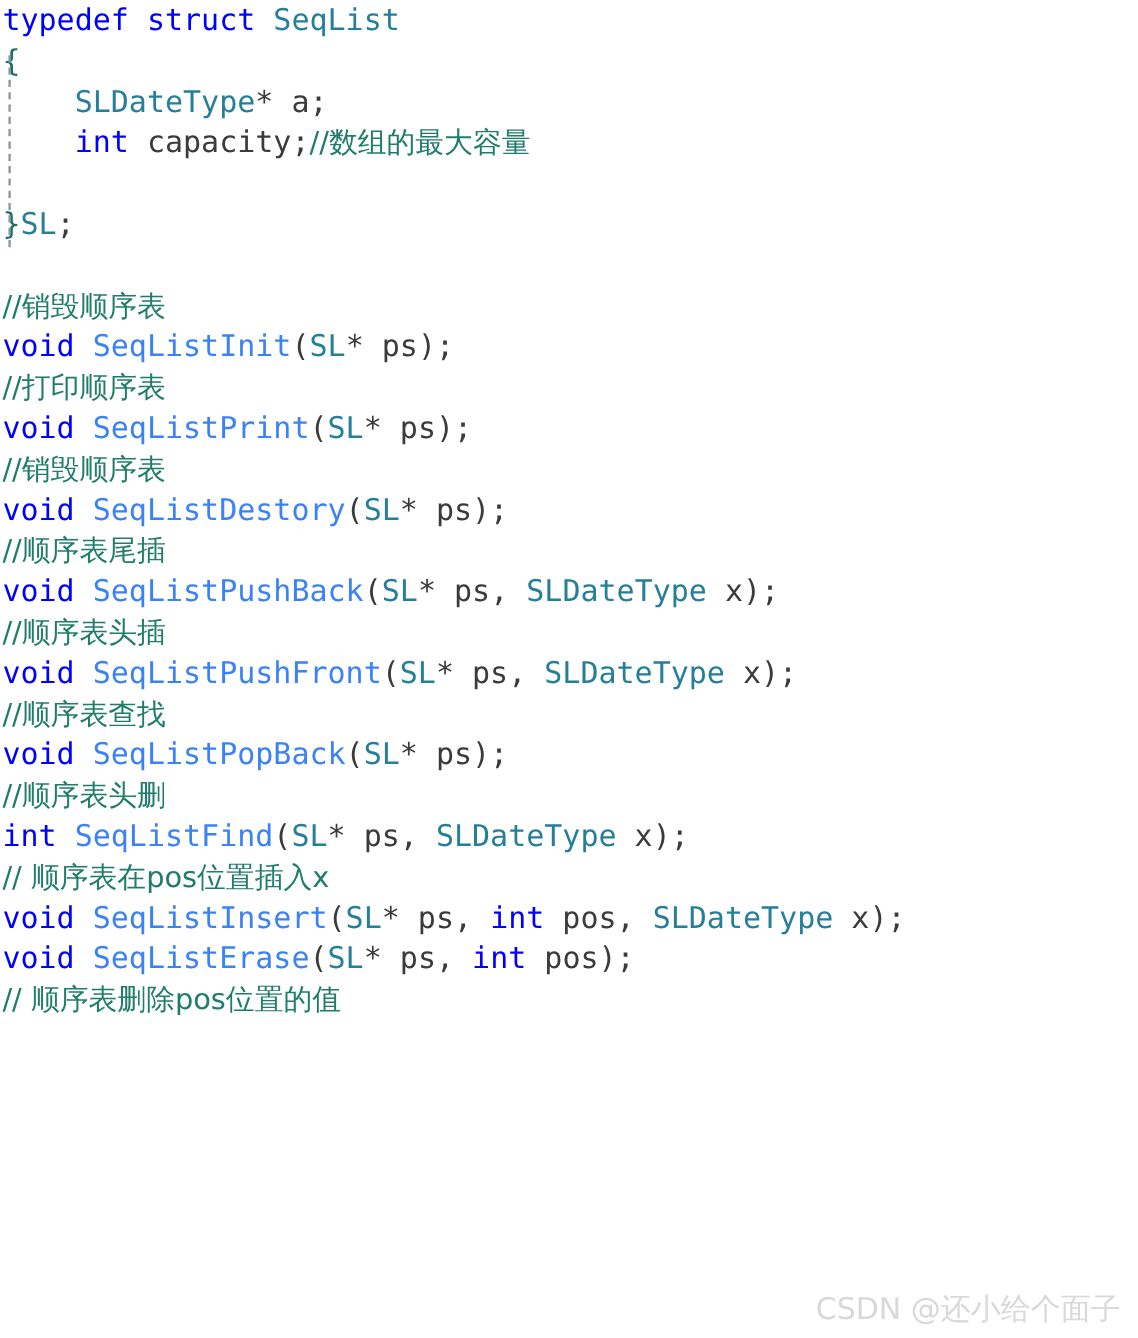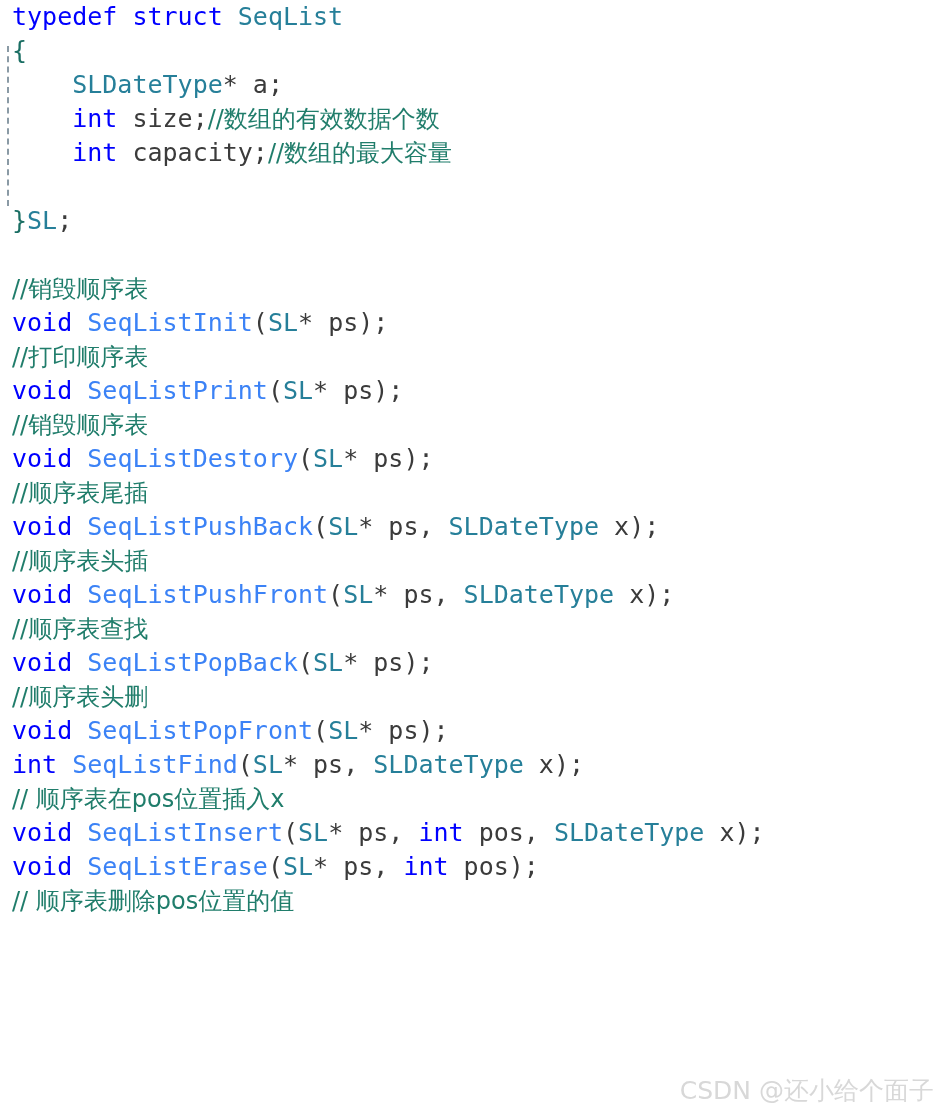--- a/index.html
+++ b/index.html
@@ -21,21 +21,21 @@
     top: 0px;
     width: 948px;
   }
 
   .code-line {
     height: 34px;
     line-height: 34px;
     white-space: pre;
     font-size: 25px;
     letter-spacing: 0px;
-    padding-left: 12px;
+    padding-left: 2px;
     position: relative;
   }
 
   
   .kw      { color: #0000ff; }            
   .type    { color: #267f99; }            
   .fn      { color: #3b82f6; }            
   .pun     { color: #3b3b3b; }            
   .cmt     { color: #207d6b; }            
   .brace   { color: #1a6e63; }
@@ -64,39 +64,37 @@
   }
 </style>
 </head>
 <body>
 
 <div id="code-block">
 
 <div class="code-line"><span class="kw">typedef struct </span><span class="type">SeqList</span></div>
     <div class="code-line"><span class="brace">{</span></div>
     <div class="code-line"><span class="pun">    </span><span class="type">SLDateType</span><span class="pun">* a;</span></div>
-    <div class="code-line"><span class="pun">    </span><span class="kw">int</span><span class="pun"> size;</span><span class="cmt cn">//数组的有效数据个数</span></div>
     <div class="code-line"><span class="pun">    </span><span class="kw">int</span><span class="pun"> capacity;</span><span class="cmt cn">//数组的最大容量</span></div>
     <div class="code-line">&nbsp;</div>
     <div class="code-line"><span class="brace">}</span><span class="type">SL</span><span class="pun">;</span></div>
     <div class="code-line">&nbsp;</div>
     <div class="code-line"><span class="cmt cn">//销毁顺序表</span></div>
     <div class="code-line"><span class="kw">void</span><span class="pun"> </span><span class="fn">SeqListInit</span><span class="pun">(</span><span class="type">SL</span><span class="pun">* ps);</span></div>
     <div class="code-line"><span class="cmt cn">//打印顺序表</span></div>
     <div class="code-line"><span class="kw">void</span><span class="pun"> </span><span class="fn">SeqListPrint</span><span class="pun">(</span><span class="type">SL</span><span class="pun">* ps);</span></div>
     <div class="code-line"><span class="cmt cn">//销毁顺序表</span></div>
     <div class="code-line"><span class="kw">void</span><span class="pun"> </span><span class="fn">SeqListDestory</span><span class="pun">(</span><span class="type">SL</span><span class="pun">* ps);</span></div>
     <div class="code-line"><span class="cmt cn">//顺序表尾插</span></div>
     <div class="code-line"><span class="kw">void</span><span class="pun"> </span><span class="fn">SeqListPushBack</span><span class="pun">(</span><span class="type">SL</span><span class="pun">* ps, </span><span class="type">SLDateType</span><span class="pun"> x);</span></div>
     <div class="code-line"><span class="cmt cn">//顺序表头插</span></div>
     <div class="code-line"><span class="kw">void</span><span class="pun"> </span><span class="fn">SeqListPushFront</span><span class="pun">(</span><span class="type">SL</span><span class="pun">* ps, </span><span class="type">SLDateType</span><span class="pun"> x);</span></div>
     <div class="code-line"><span class="cmt cn">//顺序表查找</span></div>
     <div class="code-line"><span class="kw">void</span><span class="pun"> </span><span class="fn">SeqListPopBack</span><span class="pun">(</span><span class="type">SL</span><span class="pun">* ps);</span></div>
     <div class="code-line"><span class="cmt cn">//顺序表头删</span></div>
-    <div class="code-line"><span class="kw">void</span><span class="pun"> </span><span class="fn">SeqListPopFront</span><span class="pun">(</span><span class="type">SL</span><span class="pun">* ps);</span></div>
     <div class="code-line"><span class="kw">int</span><span class="pun"> </span><span class="fn">SeqListFind</span><span class="pun">(</span><span class="type">SL</span><span class="pun">* ps, </span><span class="type">SLDateType</span><span class="pun"> x);</span></div>
     <div class="code-line"><span class="cmt cn">// 顺序表在pos位置插入x</span></div>
     <div class="code-line"><span class="kw">void</span><span class="pun"> </span><span class="fn">SeqListInsert</span><span class="pun">(</span><span class="type">SL</span><span class="pun">* ps, </span><span class="kw">int</span><span class="pun"> pos, </span><span class="type">SLDateType</span><span class="pun"> x);</span></div>
     <div class="code-line"><span class="kw">void</span><span class="pun"> </span><span class="fn">SeqListErase</span><span class="pun">(</span><span class="type">SL</span><span class="pun">* ps, </span><span class="kw">int</span><span class="pun"> pos);</span></div>
     <div class="code-line"><span class="cmt cn">// 顺序表删除pos位置的值</span></div>
     <div id="indent-guide"></div>
   </div>
 
 <div id="watermark">CSDN @还小给个面子</div>
 

